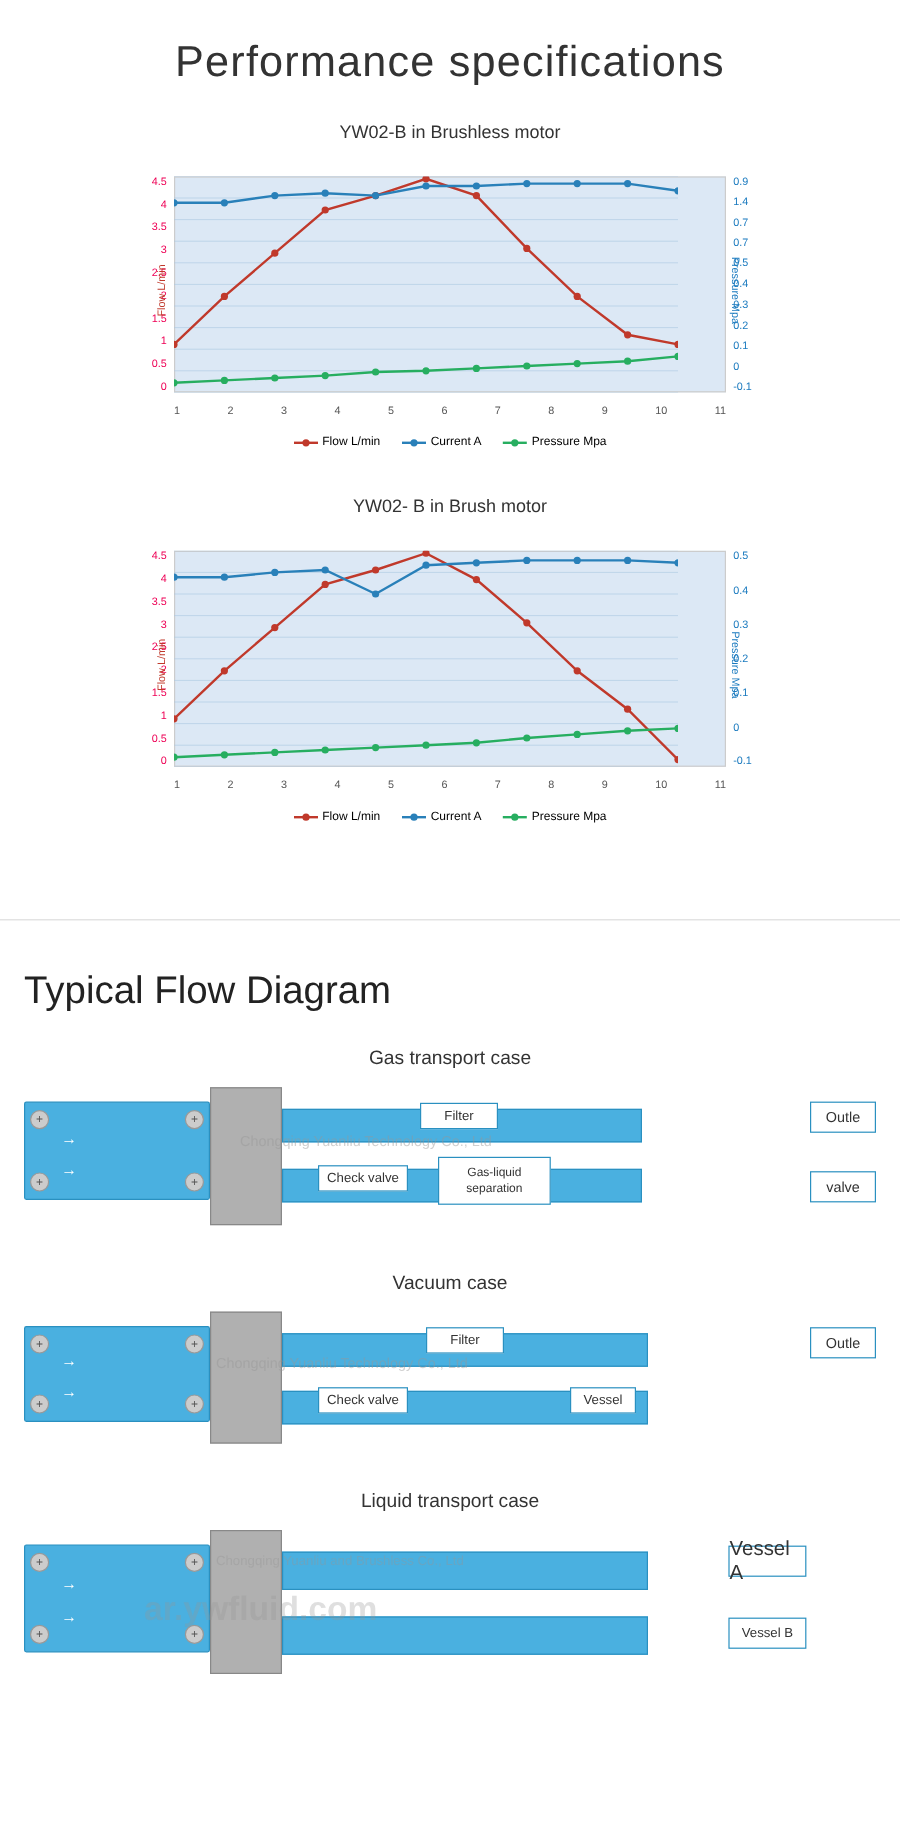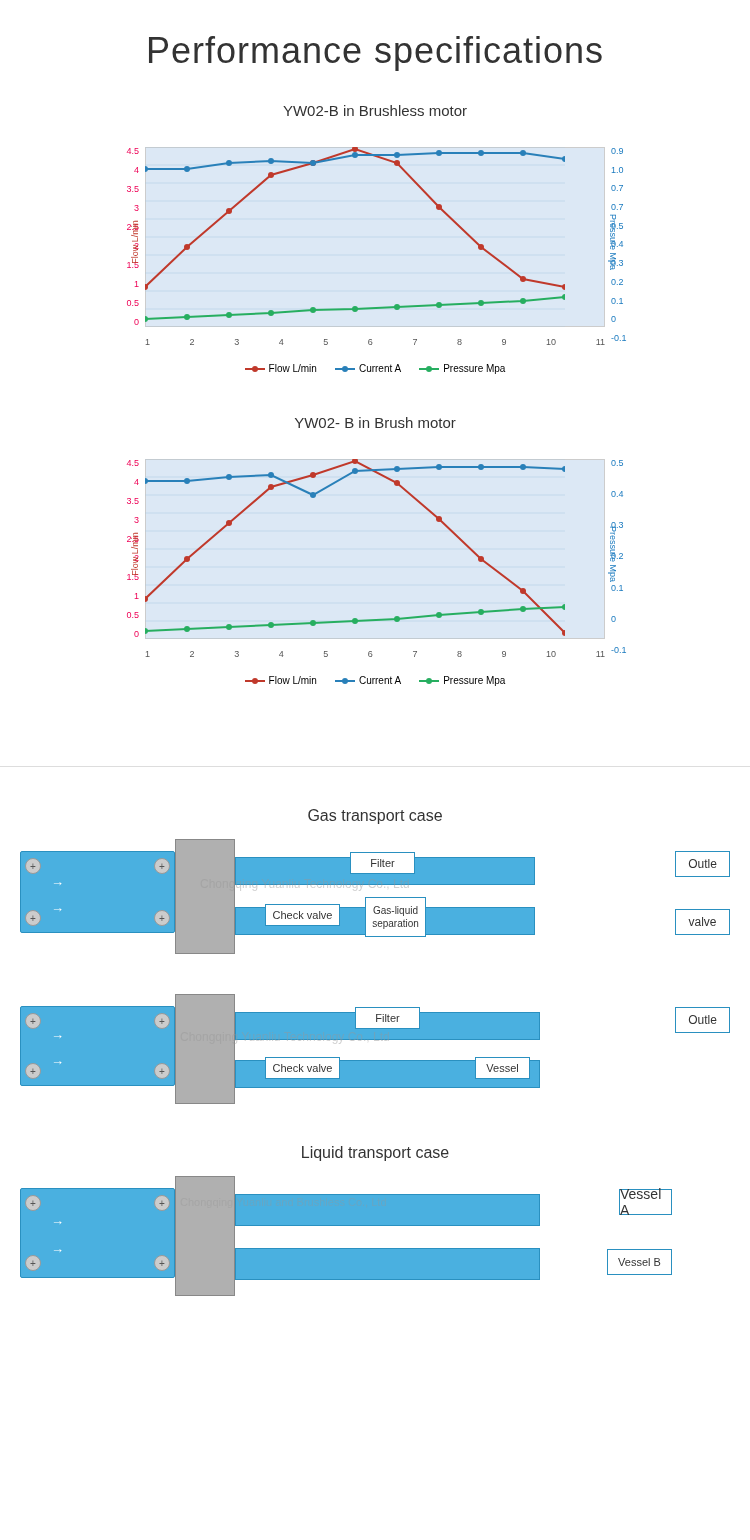--- a/index.html
+++ b/index.html
@@ -60,21 +60,21 @@
     }
     .y-axis-left span {
       font-size: 9px;
       color: #e05;
       line-height: 1;
     }
 
     
     .y-axis-right {
       position: absolute;
-      right: 0; top: 20px; bottom: 14px;
+      right: 0; top: 20px; bottom: 30px;
       width: 38px;
       display: flex;
       flex-direction: column;
       justify-content: space-between;
       align-items: flex-start;
       padding-left: 4px;
     }
     .y-axis-right span {
       font-size: 9px;
       color: #1a7abf;
@@ -172,21 +172,21 @@
         <span>2.5</span>
         <span>2</span>
         <span>1.5</span>
         <span>1</span>
         <span>0.5</span>
         <span>0</span>
       </div>
 
       <div class="y-axis-right">
         <span style="color:#1a7abf">0.9</span>
-        <span style="color:#1a7abf">1.0</span>
+        <span style="color:#1a7abf">1.4</span>
         <span style="color:#1a7abf">0.7</span>
         <span style="color:#1a7abf">0.7</span>
         <span style="color:#1a7abf">0.5</span>
         <span style="color:#1a7abf">0.4</span>
         <span style="color:#1a7abf">0.3</span>
         <span style="color:#1a7abf">0.2</span>
         <span style="color:#1a7abf">0.1</span>
         <span style="color:#1a7abf">0</span>
         <span style="color:#1a7abf">-0.1</span>
       </div>
@@ -392,20 +392,21 @@
         <div class="legend-dot green"></div>
         <span>Pressure Mpa</span>
       </div>
     </div>
   </div>
 </div>
 
 <hr class="section-divider">
 
 <div class="flow-section">
+  <h2 class="flow-title">Typical Flow Diagram</h2>
 
   <div class="flow-case">
     <div class="flow-case-title">Gas transport case</div>
 
     <div style="position:relative;width:710px;height:115px;margin:0 auto;">
 
       <div style="position:absolute;left:0;top:12px;width:155px;height:82px;background:#4ab0e0;border:1px solid #2a90c0;border-radius:2px;">
 
         <div style="position:absolute;left:4px;top:6px;width:16px;height:16px;background:#ccc;border-radius:50%;border:1px solid #999;display:flex;align-items:center;justify-content:center;font-size:10px;color:#555;">+</div>
         <div style="position:absolute;left:4px;bottom:6px;width:16px;height:16px;background:#ccc;border-radius:50%;border:1px solid #999;display:flex;align-items:center;justify-content:center;font-size:10px;color:#555;">+</div>
@@ -419,31 +420,32 @@
       <div style="position:absolute;left:155px;top:0px;width:60px;height:115px;background:#b0b0b0;border:1px solid #888;"></div>
 
       <div style="position:absolute;left:215px;top:18px;width:300px;height:28px;background:#4ab0e0;border:1px solid #2a90c0;"></div>
 
       <div style="position:absolute;left:215px;top:68px;width:300px;height:28px;background:#4ab0e0;border:1px solid #2a90c0;"></div>
 
       <div style="position:absolute;left:330px;top:13px;width:65px;height:22px;border:1px solid #2a90c0;background:#fff;font-size:11px;color:#333;display:flex;align-items:center;justify-content:center;">Filter</div>
 
       <div style="position:absolute;left:245px;top:65px;width:75px;height:22px;border:1px solid #2a90c0;background:#fff;font-size:11px;color:#333;display:flex;align-items:center;justify-content:center;">Check valve</div>
 
-      <div style="position:absolute;left:345px;top:58px;width:61px;height:40px;border:1px solid #2a90c0;background:#fff;font-size:10px;color:#333;display:flex;align-items:center;justify-content:center;text-align:center;line-height:1.3;">Gas-liquid<br>separation</div>
+      <div style="position:absolute;left:345px;top:58px;width:94px;height:40px;border:1px solid #2a90c0;background:#fff;font-size:10px;color:#333;display:flex;align-items:center;justify-content:center;text-align:center;line-height:1.3;">Gas-liquid<br>separation</div>
 
       <div style="position:absolute;right:0;top:12px;width:55px;height:26px;border:1px solid #2a90c0;background:#fff;font-size:12px;color:#333;display:flex;align-items:center;justify-content:center;">Outle</div>
 
       <div style="position:absolute;right:0;top:70px;width:55px;height:26px;border:1px solid #2a90c0;background:#fff;font-size:12px;color:#333;display:flex;align-items:center;justify-content:center;">valve</div>
 
       <div style="position:absolute;left:180px;top:38px;font-size:12px;color:rgba(150,150,150,0.45);pointer-events:none;white-space:nowrap;">Chongqing Yuanliu Technology Co., Ltd</div>
     </div>
   </div>
 
   <div class="flow-case">
+    <div class="flow-case-title">Vacuum case</div>
 
     <div style="position:relative;width:710px;height:110px;margin:0 auto;">
 
       <div style="position:absolute;left:0;top:12px;width:155px;height:80px;background:#4ab0e0;border:1px solid #2a90c0;border-radius:2px;">
         <div style="position:absolute;left:4px;top:6px;width:16px;height:16px;background:#ccc;border-radius:50%;border:1px solid #999;display:flex;align-items:center;justify-content:center;font-size:10px;color:#555;">+</div>
         <div style="position:absolute;left:4px;bottom:6px;width:16px;height:16px;background:#ccc;border-radius:50%;border:1px solid #999;display:flex;align-items:center;justify-content:center;font-size:10px;color:#555;">+</div>
         <div style="position:absolute;right:4px;top:6px;width:16px;height:16px;background:#ccc;border-radius:50%;border:1px solid #999;display:flex;align-items:center;justify-content:center;font-size:10px;color:#555;">+</div>
         <div style="position:absolute;right:4px;bottom:6px;width:16px;height:16px;background:#ccc;border-radius:50%;border:1px solid #999;display:flex;align-items:center;justify-content:center;font-size:10px;color:#555;">+</div>
         <div style="position:absolute;left:30px;top:20px;font-size:13px;color:#fff;">→</div>
         <div style="position:absolute;left:30px;top:46px;font-size:13px;color:#fff;">→</div>
@@ -480,22 +482,23 @@
         <div style="position:absolute;left:30px;top:24px;font-size:13px;color:#fff;">→</div>
         <div style="position:absolute;left:30px;top:52px;font-size:13px;color:#fff;">→</div>
       </div>
 
       <div style="position:absolute;left:155px;top:0px;width:60px;height:120px;background:#b0b0b0;border:1px solid #888;"></div>
 
       <div style="position:absolute;left:215px;top:18px;width:305px;height:32px;background:#4ab0e0;border:1px solid #2a90c0;"></div>
 
       <div style="position:absolute;left:215px;top:72px;width:305px;height:32px;background:#4ab0e0;border:1px solid #2a90c0;"></div>
 
-      <div style="position:absolute;right:58px;top:13px;width:53px;height:26px;border:1px solid #2a90c0;background:#fff;font-size:14px;color:#333;display:flex;align-items:center;justify-content:center;">Vessel A</div>
+      <div style="position:absolute;right:58px;top:13px;width:65px;height:26px;border:1px solid #2a90c0;background:#fff;font-size:17px;color:#333;display:flex;align-items:center;justify-content:center;">Vessel A</div>
 
       <div style="position:absolute;right:58px;top:73px;width:65px;height:26px;border:1px solid #2a90c0;background:#fff;font-size:11px;color:#333;display:flex;align-items:center;justify-content:center;">Vessel B</div>
 
+      <div style="position:absolute;left:100px;top:50px;font-size:28px;color:rgba(150,150,150,0.3);pointer-events:none;white-space:nowrap;font-weight:bold;">ar.ywfluid.com</div>
 
       <div style="position:absolute;left:160px;top:20px;font-size:11px;color:rgba(150,150,150,0.4);pointer-events:none;white-space:nowrap;">Chongqing Yuanliu and Brushless Co., Ltd</div>
     </div>
   </div>
 
 </div>
 
 </body></html>

